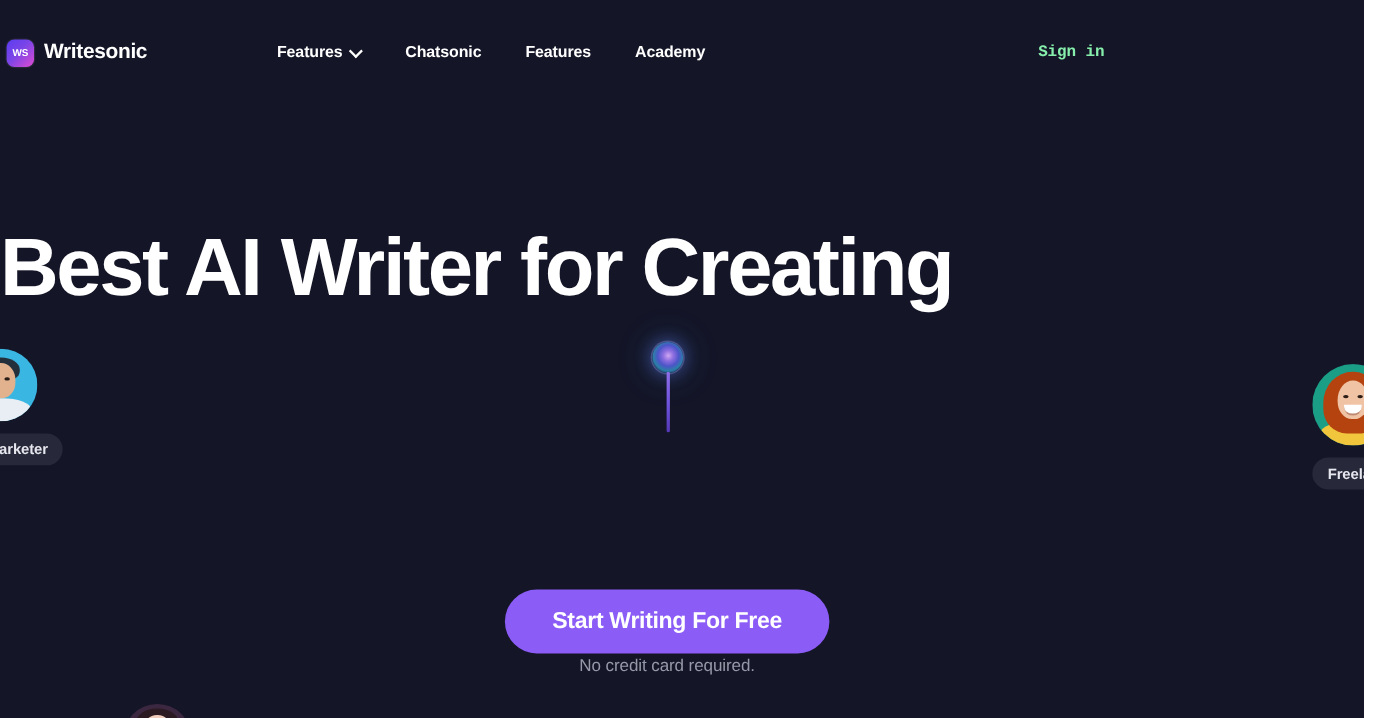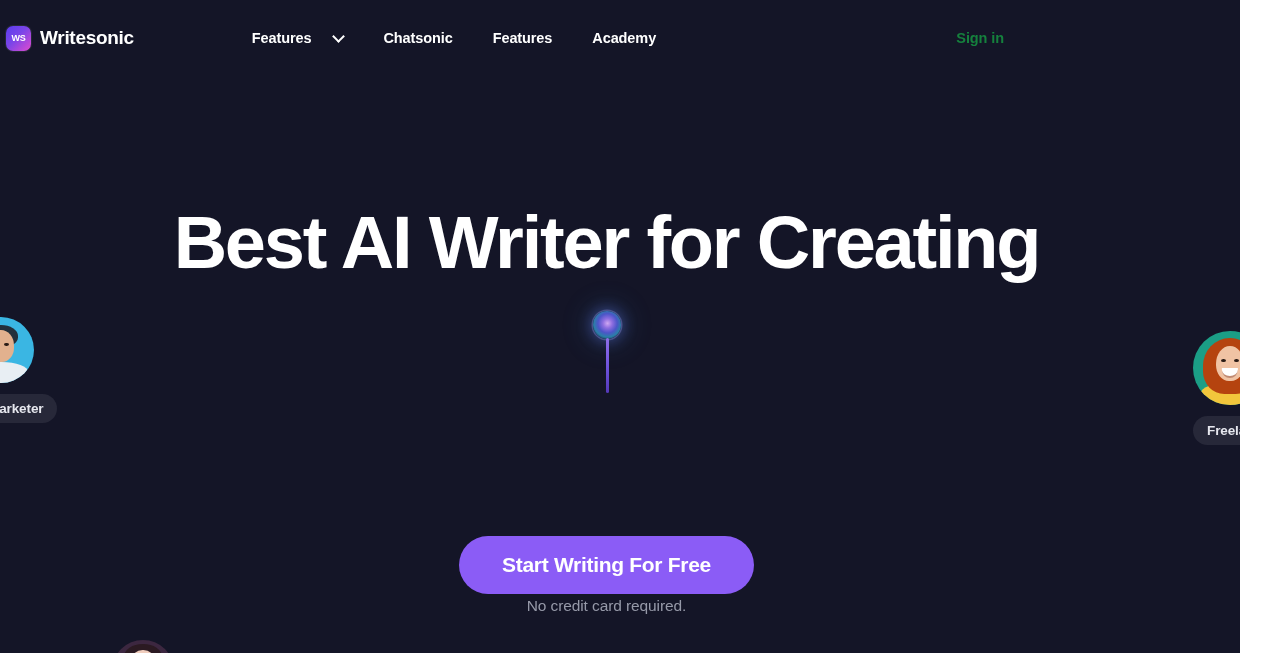--- a/index.html
+++ b/index.html
@@ -40,21 +40,21 @@
   #scroll-gutter .thumb {
     position: absolute;
     left: 6px; top: 0;
     width: 10px; height: 0;
     background: transparent;
   }
 
   
   #header {
     position: absolute;
-    left: 0; top: 5px;
+    left: 0; top: 15px;
     width: 1036px;
     height: 66px;
     display: flex;
     align-items: center;
     z-index: 40;
   }
 
   .brand {
     display: flex;
     align-items: center;
@@ -91,21 +91,21 @@
 
   #main-nav {
     display: flex;
     align-items: center;
     margin-left: 98px;
     gap: 0;
   }
   .nav-item {
     display: flex;
     align-items: center;
-    gap: 23px;
+    gap: 8px;
     padding: 6px 20px;
     color: #ffffff;
     font-size: 14.5px;
     font-weight: bold;
     white-space: nowrap;
     cursor: pointer;
     text-decoration: none;
     letter-spacing: -0.1px;
   }
   .chev {
@@ -125,28 +125,29 @@
   }
 
   #header-actions {
     margin-left: auto;
     display: flex;
     align-items: center;
     gap: 14px;
     margin-right: 22px;
   }
   #signin-link {
-    color: #15803d;
+    color: #86efac;
     font-size: 14.5px;
     font-weight: bold;
     padding: 8px 10px;
     cursor: pointer;
     text-decoration: none;
     white-space: nowrap;
     letter-spacing: -0.1px;
+    font-family: Liberation Mono, monospace;
   }
   #get-started-btn {
     border: 1.5px solid #55566b;
     background: transparent;
     color: #ffffff;
     font-family: inherit;
     font-size: 14.5px;
     font-weight: bold;
     padding: 11px 25px;
     border-radius: 999px;
@@ -163,21 +164,21 @@
     height: 653px;
     z-index: 20;
     pointer-events: none;
   }
   #hero > * { pointer-events: auto; }
 
   #hero-title {
     position: absolute;
     left: 0; top: 204px;
     width: 1213px;
-    text-align: center;
+    text-align: left;
     color: #ffffff;
     font-size: 74px;
     font-weight: bold;
     line-height: 1.06;
     letter-spacing: -2.2px;
     white-space: nowrap;
   }
 
   
   #ai-cursor {

